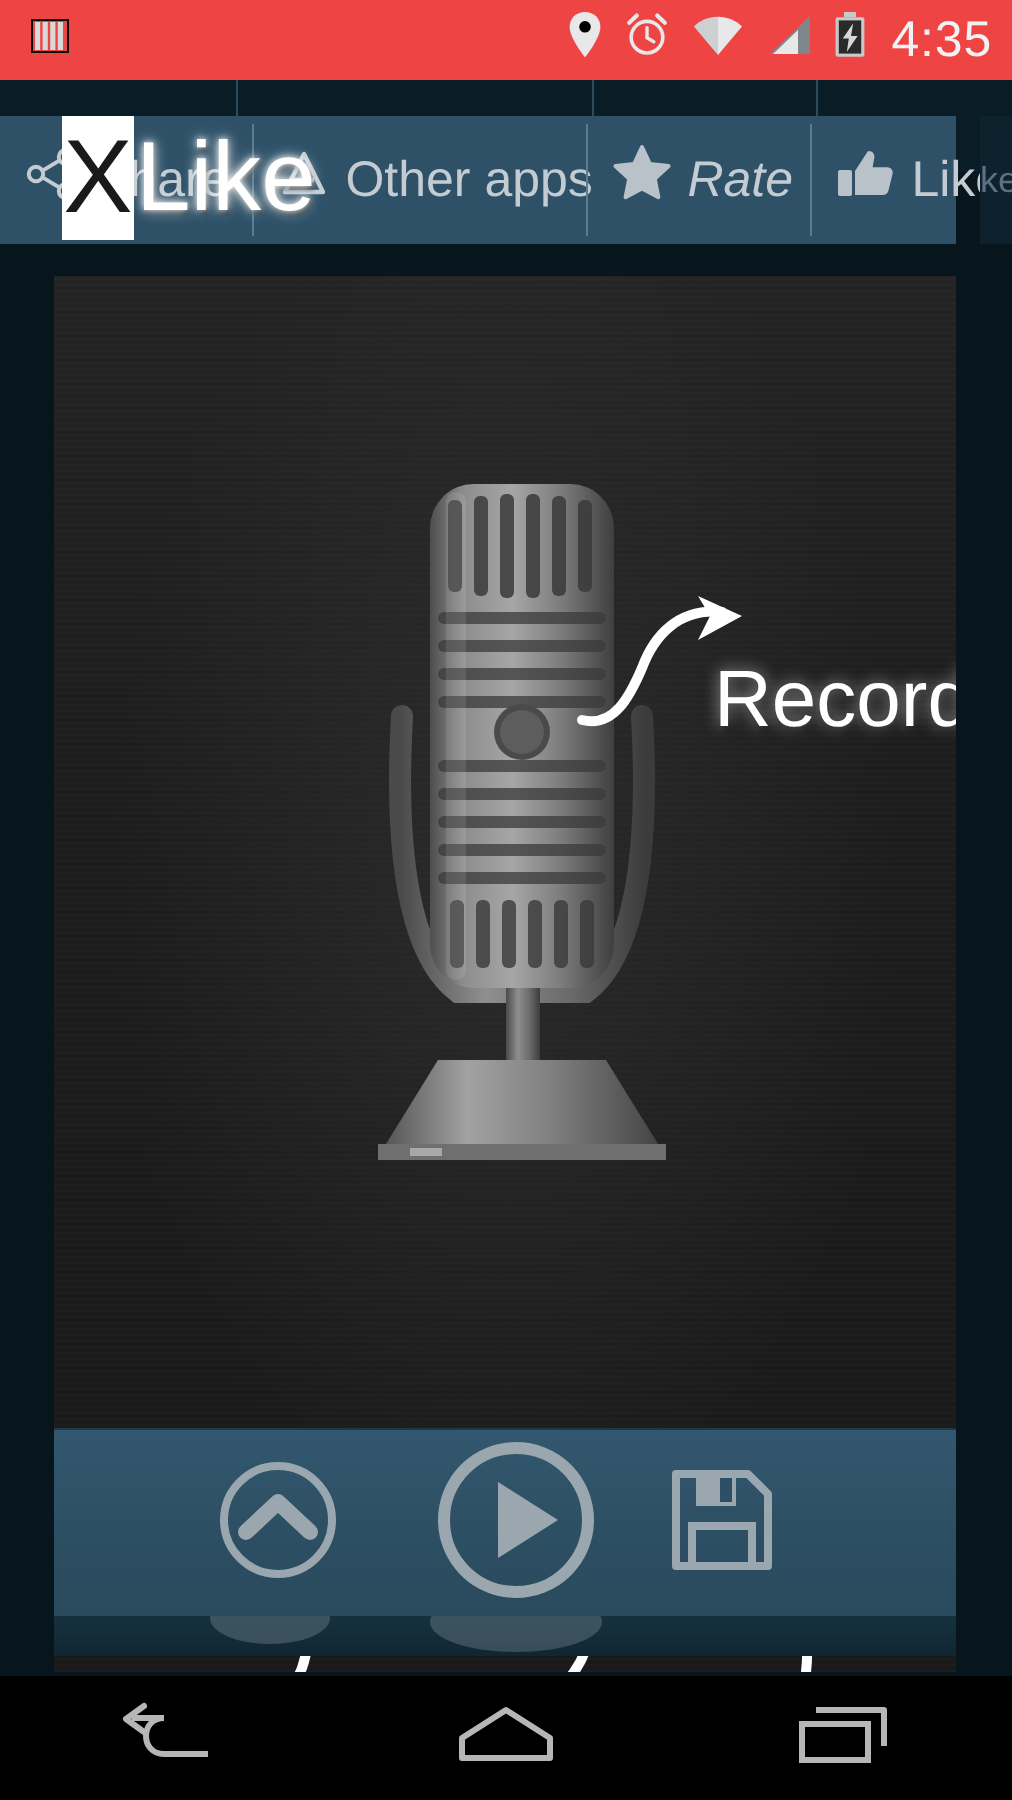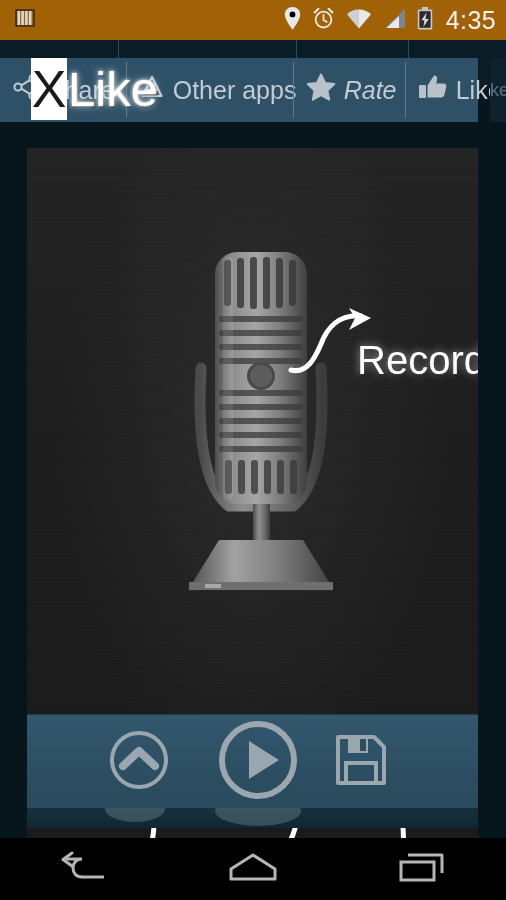--- a/index.html
+++ b/index.html
@@ -7,21 +7,21 @@
     width:506px; height:900px;
     background:#000;
     font-family:"Liberation Sans", sans-serif;
     overflow:hidden;
   }
   #screen { position:relative; width:506px; height:900px; background:#07161d; overflow:hidden; }
 
   
   #statusbar {
     position:absolute; left:0; top:0; width:506px; height:40px;
-    background:#a16207; display:flex; align-items:center;
+    background:#ef4444; display:flex; align-items:center;
   }
   #sb-left { display:flex; align-items:center; padding-left:14px; }
   #sb-right { margin-left:auto; display:flex; align-items:center; padding-right:10px; gap:11px; }
   .sb-ico { display:block; }
   #sb-clock { color:#f2f2f2; font-size:25px; letter-spacing:.4px; margin-left:2px; }
 
   
   #adbar-back {
     position:absolute; left:0; top:40px; width:506px; height:46px;
     background:#0a1c26;
@@ -55,21 +55,21 @@
     color:#1a1a1a; font-size:52px; line-height:1; font-weight:400;
     font-family:"Liberation Sans", sans-serif;
   }
   #close-label {
     color:#ffffff; font-size:49px; line-height:1; margin-left:1px;
     text-shadow:0 0 7px rgba(255,255,255,.85), 0 0 3px rgba(255,255,255,.9), 1px 2px 2px rgba(0,0,0,.65);
   }
 
   
   #app-panel {
-    position:absolute; left:27px; top:148px; width:451px; height:698px;
+    position:absolute; left:27px; top:138px; width:451px; height:698px;
     background:
       repeating-linear-gradient(0deg, rgba(255,255,255,.012) 0 1px, rgba(0,0,0,.02) 1px 3px),
       linear-gradient(180deg,#242424 0%, #1d1d1d 40%, #1a1a1a 100%);
     overflow:hidden;
   }
   #panel-shade {
     position:absolute; left:0; top:0; width:100%; height:100%;
     background:radial-gradient(ellipse at 50% 42%, rgba(70,70,70,.35) 0%, rgba(0,0,0,0) 62%);
     pointer-events:none;
   }

